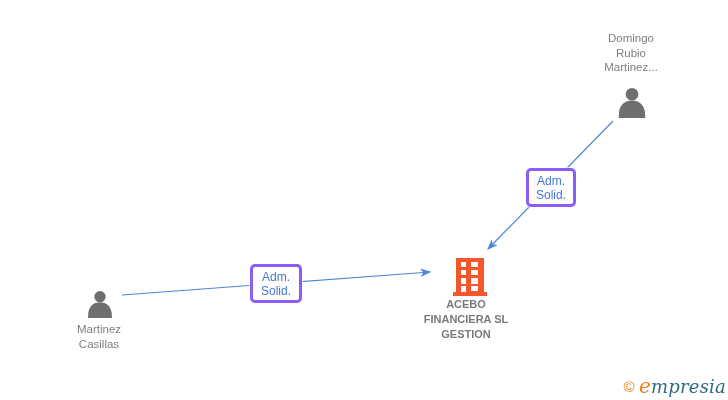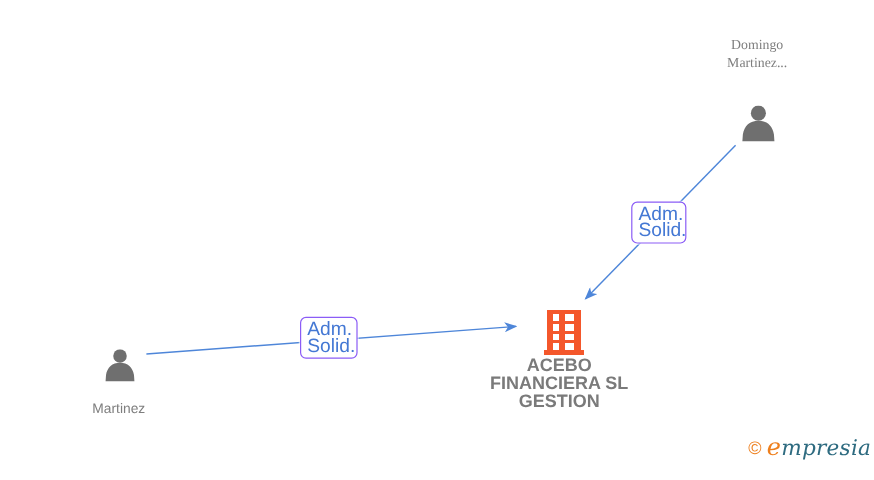--- a/index.html
+++ b/index.html
@@ -30,45 +30,45 @@
   .node-label {
     color: #7e7e7e;
     font-size: 11.5px;
     line-height: 14.5px;
     text-align: center;
     white-space: nowrap;
   }
   .company-label {
     color: #7a7a7a;
     font-weight: bold;
-    font-size: 15px;
+    font-size: 11px;
     line-height: 15px;
     text-align: center;
     white-space: nowrap;
   }
   .person-icon-box, .building-icon-box {
     position: absolute;
   }
   .edge-label {
     position: absolute;
     z-index: 3;
     background: #ffffff;
-    border: 1px solid #8b5cf6;
+    border: 3px solid #8b5cf6;
     border-radius: 5px;
     color: #4478d4;
-    font-size: 16px;
+    font-size: 12px;
     line-height: 14px;
     text-align: center;
     padding: 3px 5px 2px 5px;
     box-shadow: 0 0 0 1px rgba(255,255,255,0.6);
   }
   .brand-logo {
     position: absolute;
     right: 2px;
-    bottom: 16px;
+    bottom: 2px;
     z-index: 4;
     white-space: nowrap;
   }
   .brand-copyright {
     color: #ee7f1d;
     font-size: 15px;
     font-family: "Liberation Sans", sans-serif;
     vertical-align: 1px;
   }
   .brand-word {
@@ -103,42 +103,44 @@
   <div class="edge-label" style="left:526px; top:168px; width:34px;">
     <div>Adm.</div>
     <div>Solid.</div>
   </div>
 
   <div class="edge-label" style="left:250px; top:264px; width:36px;">
     <div>Adm.</div>
     <div>Solid.</div>
   </div>
 
-  <div class="node" style="left:561px; top:31px; width:140px;font-family:Liberation Serif, serif;">
+  <div class="node" style="left:561px; top:31px; width:140px;">
     <div class="node-label">
       <div>Domingo</div>
+      <div>Rubio</div>
       <div>Martinez...</div>
     </div>
     <div class="person-icon-box" style="left:54px; top:57px;">
       <svg width="34" height="30" viewBox="0 0 24 22" xmlns="http://www.w3.org/2000/svg">
         <circle cx="12" cy="4.6" r="4.6" fill="#6f6f6f"></circle>
         <path d="M12 9.2c-5.2 0-8.7 3.1-9.5 8.4L2.2 22h19.6l-.3-4.4c-.8-5.3-4.3-8.4-9.5-8.4z" fill="#6f6f6f"></path>
       </svg>
     </div>
   </div>
 
   <div class="node" style="left:34px; top:291px; width:130px;">
     <div class="person-icon-box" style="left:51px; top:0px;">
       <svg width="30" height="27" viewBox="0 0 24 22" xmlns="http://www.w3.org/2000/svg">
         <circle cx="12" cy="4.6" r="4.6" fill="#6f6f6f"></circle>
         <path d="M12 9.2c-5.2 0-8.7 3.1-9.5 8.4L2.2 22h19.6l-.3-4.4c-.8-5.3-4.3-8.4-9.5-8.4z" fill="#6f6f6f"></path>
       </svg>
     </div>
-    <div class="node-label" style="margin-top:43px; line-height:15px;">
+    <div class="node-label" style="margin-top:31px; line-height:15px;">
       <div>Martinez</div>
+      <div>Casillas</div>
     </div>
   </div>
 
   <div class="node" style="left:401px; top:258px; width:130px;">
     <div class="building-icon-box" style="left:52px; top:0px;">
       <svg width="34" height="38" viewBox="0 0 33 37" xmlns="http://www.w3.org/2000/svg" shape-rendering="crispEdges">
         <rect x="3" y="0" width="27" height="34" fill="#f4572b"></rect>
         <rect x="0" y="33" width="33" height="4" fill="#f4572b"></rect>
         <rect x="7.5" y="3.5" width="5" height="5.5" fill="#ffffff"></rect>
         <rect x="17.5" y="3.5" width="7" height="5.5" fill="#ffffff"></rect>

